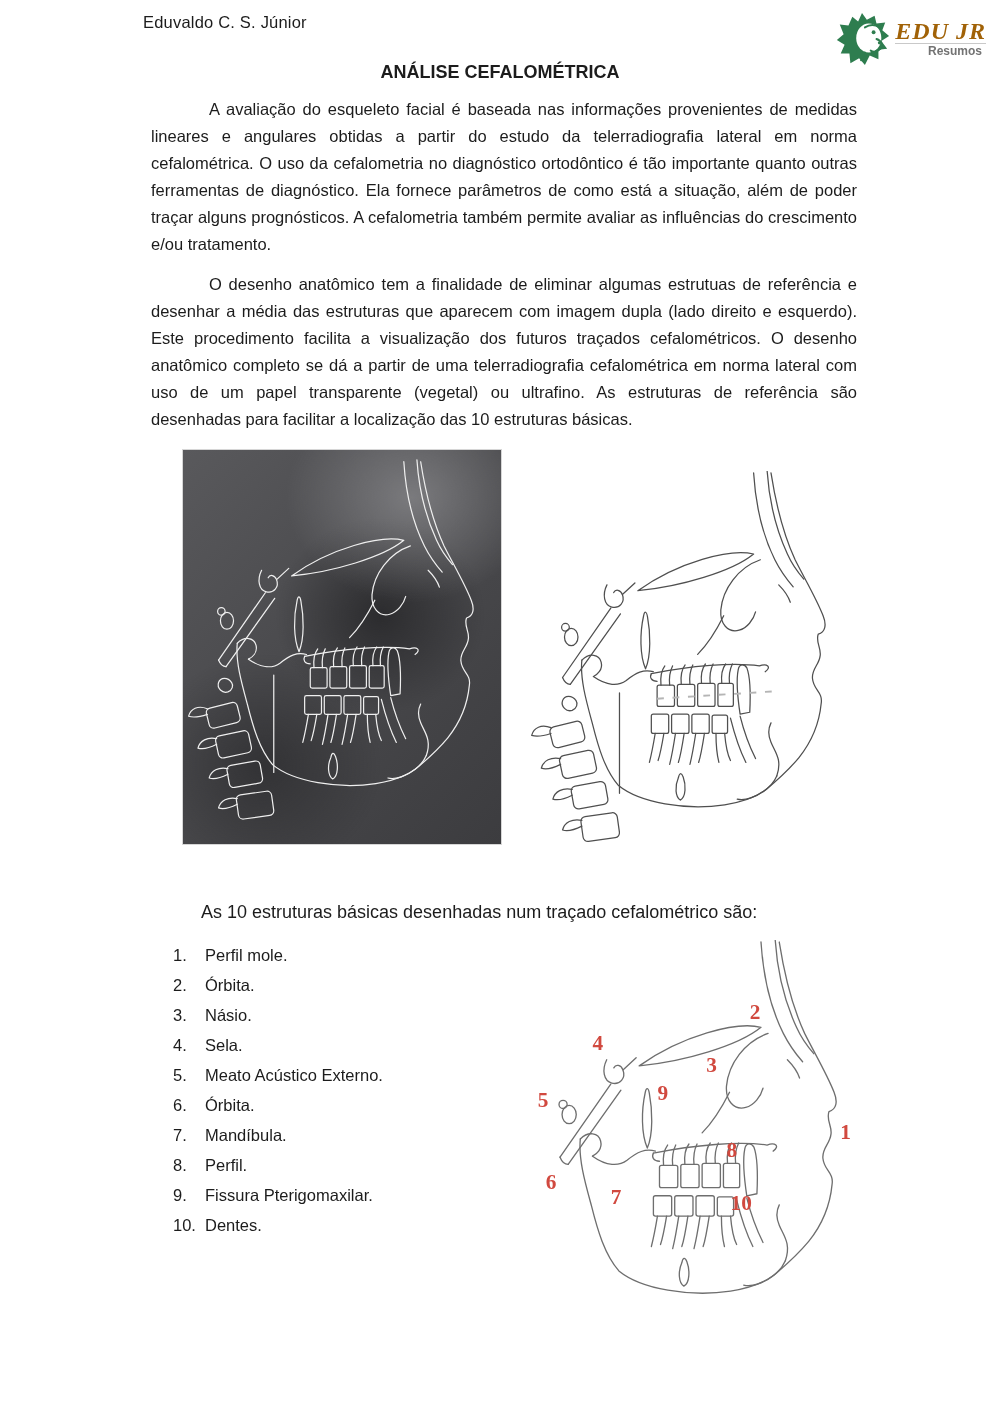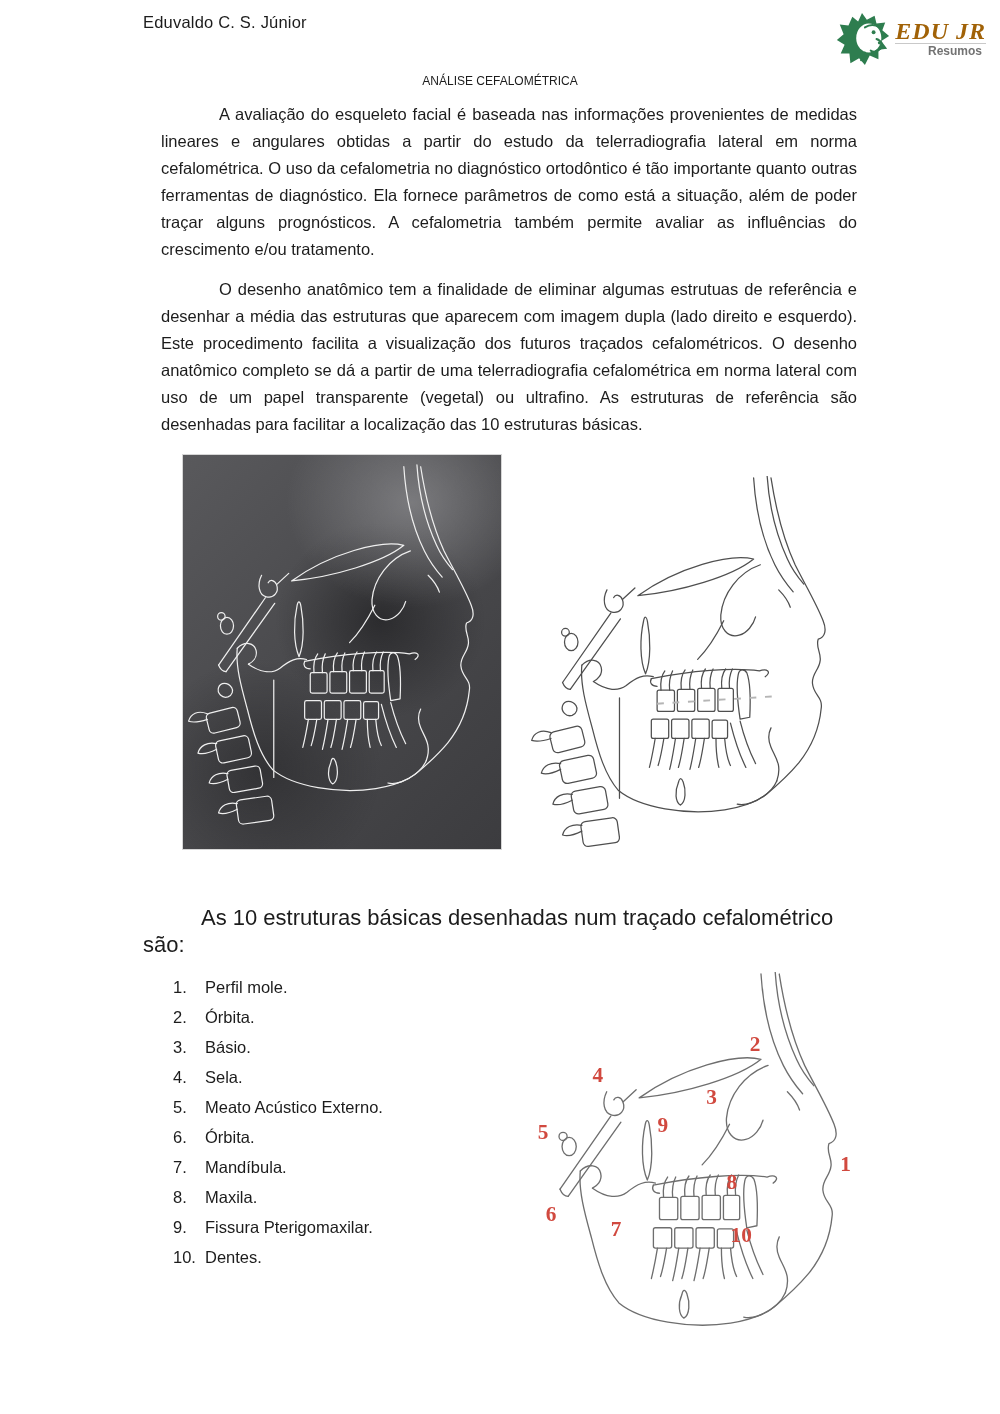--- a/index.html
+++ b/index.html
@@ -27,25 +27,24 @@
     color:#a16207;
   }
   .logo-sub{
     font-size:12px;font-weight:bold;color:#737373;
     text-align:right;padding-right:4px;margin-top:1px;
     border-top:1px solid #c9c9c9;
   }
   
   .content{padding:0 143px;}
   .doc-title{
-    text-align:center;font-weight:normal;font-size:12px;
-    margin-top:12px;
+    text-align:center;font-weight:bold;font-size:18px;
   }
   p.body-par{
-    margin:13px 0 0 18px;
+    margin:13px 0 0 8px;
     font-size:16.5px;line-height:27px;
     text-align:justify;text-indent:58px;
   }
   .section-heading{
     font-weight:bold;font-size:16.5px;margin-top:23px;
   }
   
   .figures-row{
     display:flex;align-items:flex-start;gap:21px;
     margin:16px 0 0 39px;
@@ -57,21 +56,21 @@
       radial-gradient(180px 150px at 72% 12%, rgba(160,160,163,.55), rgba(160,160,163,0) 70%),
       radial-gradient(150px 140px at 62% 42%, rgba(20,20,22,.55), rgba(20,20,22,0) 70%),
       radial-gradient(170px 160px at 25% 80%, rgba(25,25,27,.45), rgba(25,25,27,0) 70%),
       linear-gradient(135deg,#59595c 0%, #4a4a4d 45%, #3c3c3f 100%);
   }
   .fig-xray svg{width:100%;height:100%;color:#efefef;}
   .fig-trace{width:340px;height:386px;margin-top:22px;}
   .fig-trace svg{width:100%;height:100%;color:#4f4f4f;}
   
   .list-intro{
-    margin:42px 0 12px 0;font-size:22px;line-height:27px;text-indent:58px;
+    margin:42px 0 12px 0;font-size:18px;line-height:27px;text-indent:58px;
   }
   .bottom-row{position:relative;margin-top:14px;height:410px;}
   .structures{margin-left:30px;}
   .structure-item{display:flex;font-size:16.5px;line-height:30px;}
   .structure-item .num{width:32px;flex:0 0 32px;}
   .fig-labeled{
     position:absolute;left:355px;top:0;
     width:392px;height:406px;
   }
   .fig-labeled svg{width:100%;height:100%;color:#6e6e6e;}
@@ -216,41 +215,41 @@
         <div class="structure-item">
             <span class="num">1.</span>
             <span>Perfil mole.</span>
           </div>
         <div class="structure-item">
             <span class="num">2.</span>
             <span>Órbita.</span>
           </div>
         <div class="structure-item">
             <span class="num">3.</span>
-            <span>Básio.</span>
+            <span>Násio.</span>
           </div>
         <div class="structure-item">
             <span class="num">4.</span>
             <span>Sela.</span>
           </div>
         <div class="structure-item">
             <span class="num">5.</span>
             <span>Meato Acústico Externo.</span>
           </div>
         <div class="structure-item">
             <span class="num">6.</span>
             <span>Órbita.</span>
           </div>
         <div class="structure-item">
             <span class="num">7.</span>
             <span>Mandíbula.</span>
           </div>
         <div class="structure-item">
             <span class="num">8.</span>
-            <span>Maxila.</span>
+            <span>Perfil.</span>
           </div>
         <div class="structure-item">
             <span class="num">9.</span>
             <span>Fissura Pterigomaxilar.</span>
           </div>
         <div class="structure-item">
             <span class="num">10.</span>
             <span>Dentes.</span>
           </div>
       </div>

